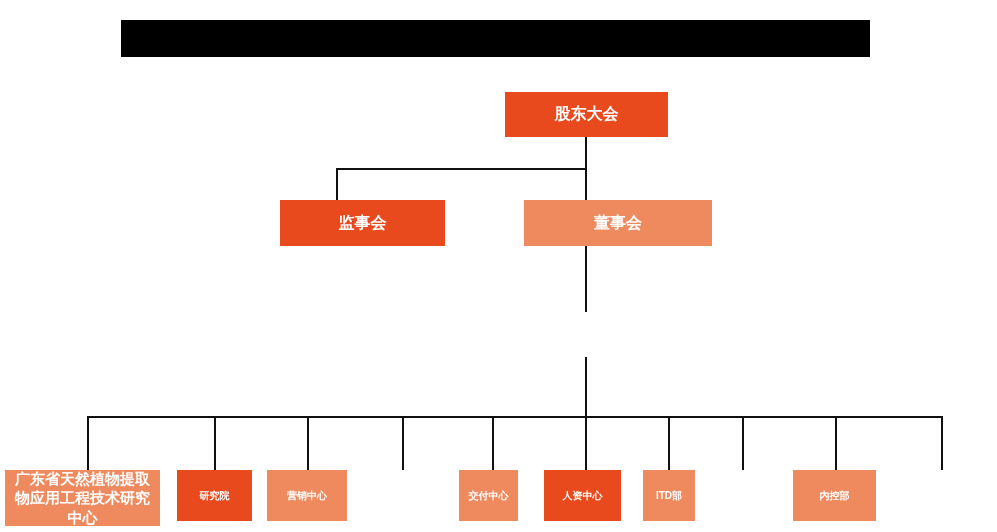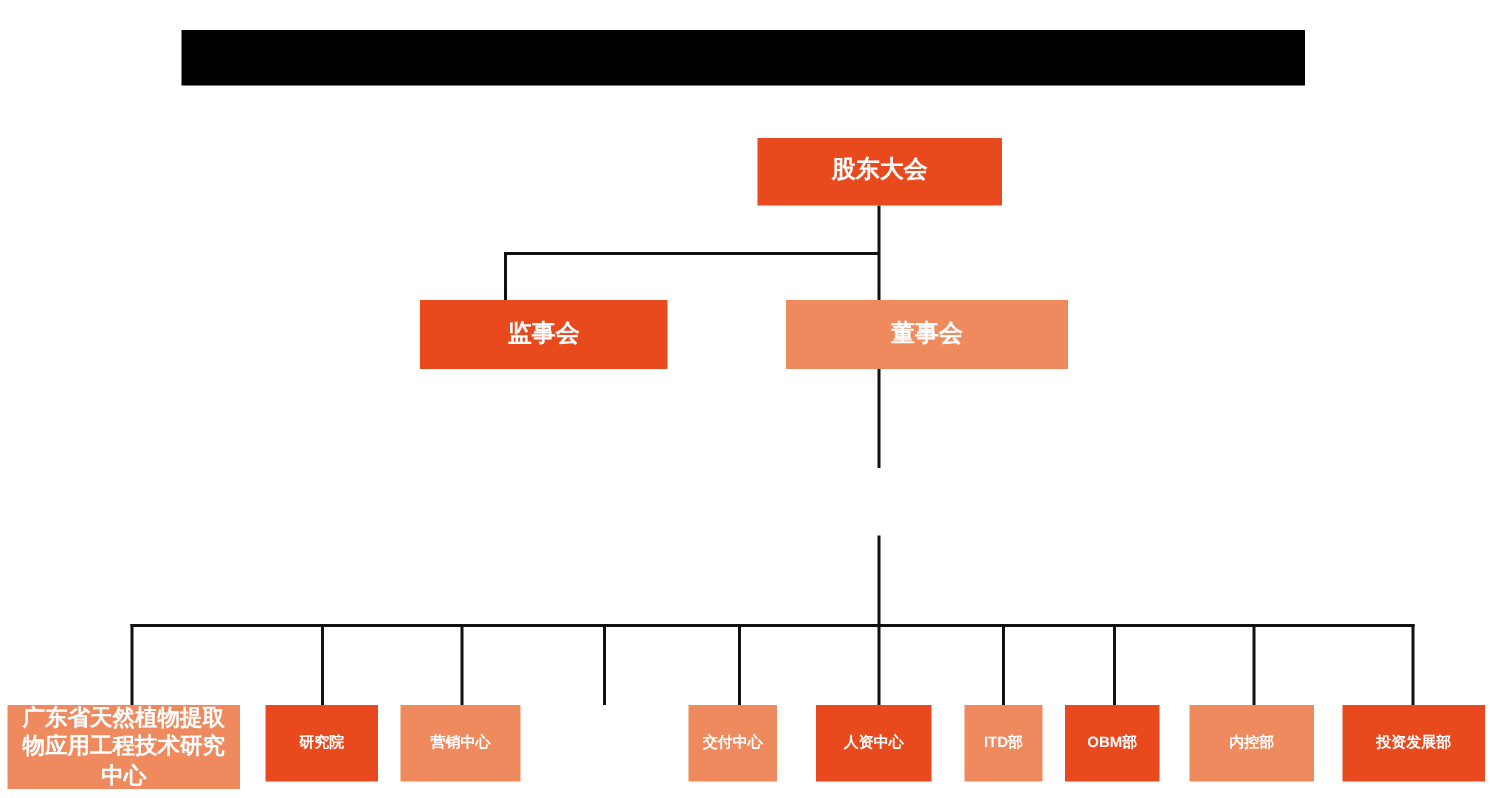--- a/index.html
+++ b/index.html
@@ -109,17 +109,15 @@
   <div class="node primary" id="node-supervisory">监事会</div>
   <div class="node secondary" id="node-board">董事会</div>
 
 
   <div class="node secondary dept" id="dept-0">广东省天然植物提取物应用工程技术研究中心</div>
   <div class="node primary dept" id="dept-1">研究院</div>
   <div class="node secondary dept" id="dept-2">营销中心</div>
   <div class="node secondary dept" id="dept-4">交付中心</div>
   <div class="node secondary dept" id="dept-6">ITD部</div>
   <div class="node primary dept" id="dept-5">人资中心</div>
-  <div class="node primary dept" id="dept-7">OBM部</div>
   <div class="node secondary dept" id="dept-8">内控部</div>
-  <div class="node primary dept" id="dept-9">投资发展部</div>
 
 </div>
 
 </body></html>

